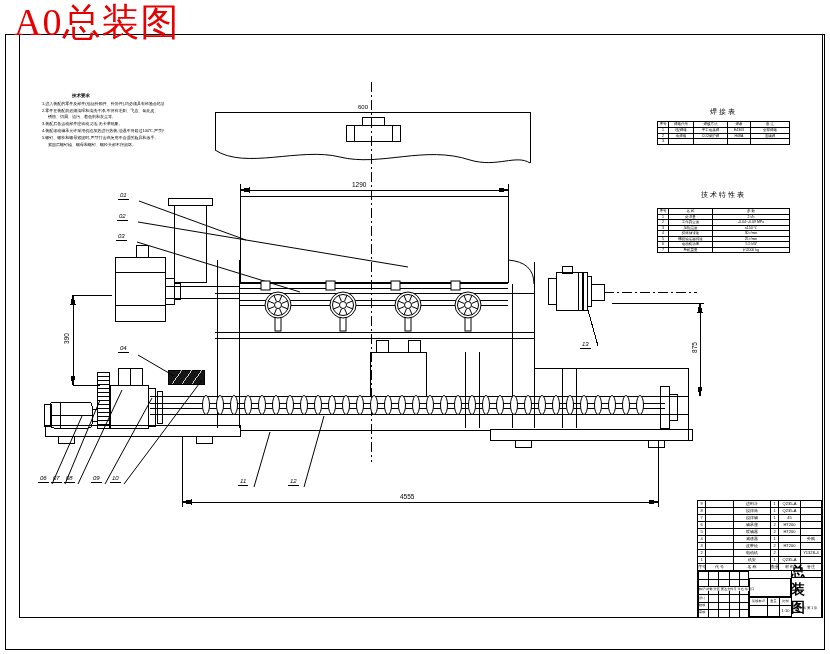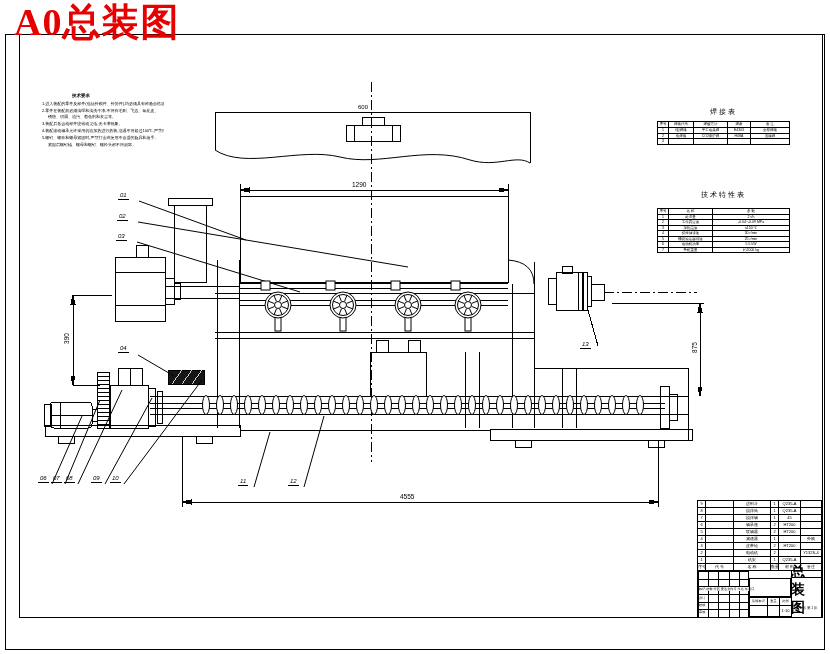--- a/index.html
+++ b/index.html
@@ -1,19 +1,19 @@
 <!DOCTYPE html>
 <html><head>
 <meta charset="utf-8">
 <style>
   html,body{margin:0;padding:0;background:#fff;}
   #sheet{position:relative;width:830px;height:654px;background:#fff;overflow:hidden;
          font-family:"Liberation Sans",sans-serif;color:#000;}
   .abs{position:absolute;}
-  .red-title{left:14px;top:2px;font-family:"Liberation Serif",serif;font-weight:bold;
+  .red-title{left:14px;top:2px;font-family:"Liberation Serif",serif;font-weight:normal;
              font-size:38px;color:#e60000;letter-spacing:1px;line-height:1.1;}
   .notes{left:42px;top:93px;width:122px;font-size:4px;line-height:6.8px;}
   .notes-h{margin-left:30px;font-size:4.5px;font-weight:bold;margin-bottom:1px;}
   .nl{white-space:nowrap;overflow:hidden;}
   .nl.ind{margin-left:6px;}
   .dim{font-size:6.5px;line-height:7px;white-space:nowrap;}
   .dim.vert{width:24px;text-align:center;transform:rotate(-90deg);}
   .plabel{font-size:6px;font-style:italic;line-height:7px;border-bottom:1px solid #000;
           padding:0 2px;white-space:nowrap;}
   .tbl-title{font-size:7px;letter-spacing:2px;text-align:center;width:133px;white-space:nowrap;}

